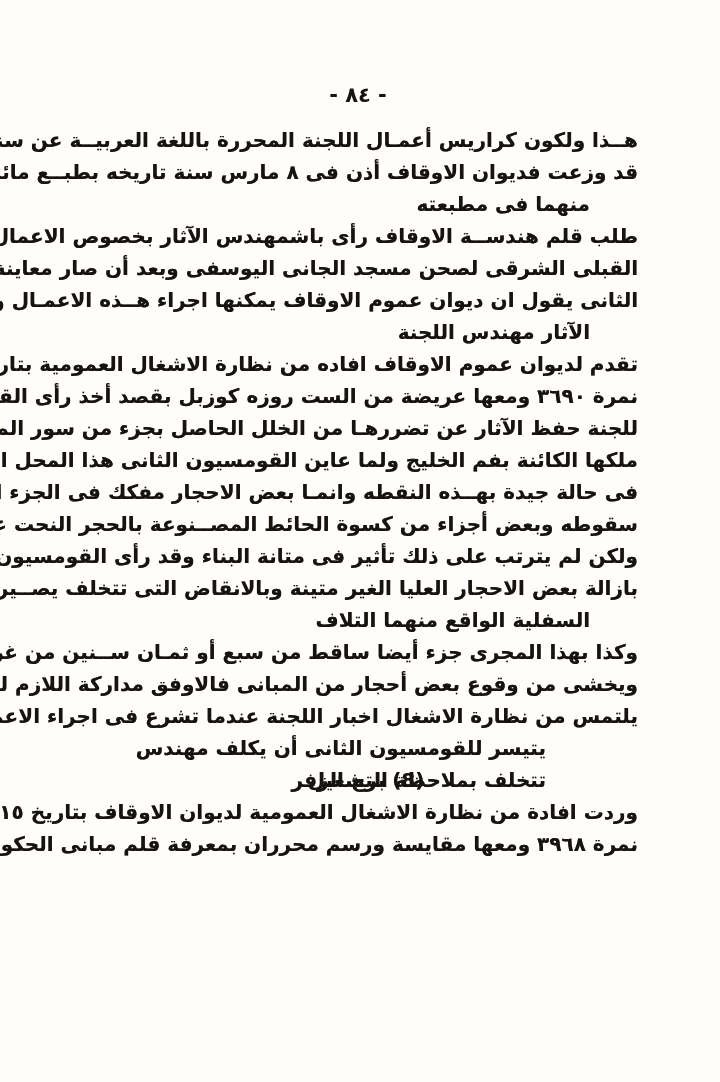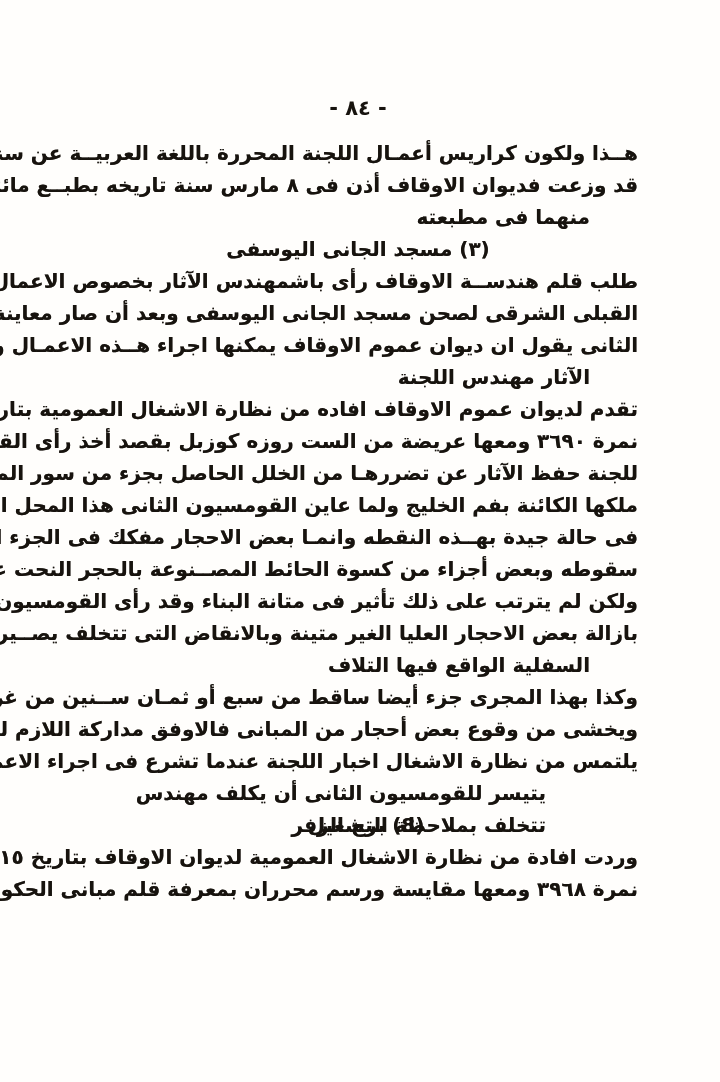--- a/index.html
+++ b/index.html
@@ -24,21 +24,20 @@
     left: 78px;
   }
   .pagenum {
     text-align: center;
     font-size: 21px;
     font-weight: bold;
     letter-spacing: 2px;
     height: 34px;
     line-height: 30px;
     margin-bottom: 10px;
-    margin-top: 13px;
   }
   .ln {
     font-size: 20px;
     font-weight: bold;
     height: 32px;
     line-height: 32px;
     white-space: nowrap;
     text-align: justify;
     text-align-last: justify;
     -moz-text-align-last: justify;
@@ -78,40 +77,39 @@
   <div class="content">
 
     <div class="pagenum">- ٨٤ -</div>
 
     <section>
       <div class="ln">هــذا ولكون كراريس أعمـال اللجنة المحررة باللغة العربيــة عن سنتى ١٨٨٣ و ١٨٨٤</div>
       <div class="ln">قد وزعت فديوان الاوقاف أذن فى ٨ مارس سنة تاريخه بطبــع مائتى نسخه من كل</div>
       <div class="ln last">منهما فى مطبعته</div>
     </section>
 
-    <h2 class="hd">(٣) مسجد الجانى اليوسفى</h2>
 
     <section>
       <div class="ln">طلب قلم هندســة الاوقاف رأى باشمهندس الآثار بخصوص الاعمال المطــلوبة للباب</div>
       <div class="ln">القبلى الشرقى لصحن مسجد الجانى اليوسفى وبعد أن صار معاينة ذلك بمعرفة القومسيون</div>
       <div class="ln">الثانى يقول ان ديوان عموم الاوقاف يمكنها اجراء هــذه الاعمـال وانمـا يطلب فقط مراقبتها</div>
       <div class="ln last">الآثار مهندس اللجنة</div>
     </section>
 
 
     <section>
       <div class="ln">تقدم لديوان عموم الاوقاف افاده من نظارة الاشغال العمومية بتاريخ ٢٨ اكتوبر سنة ٩١</div>
       <div class="ln">نمرة ٣٦٩٠ ومعها عريضة من الست روزه كوزبل بقصد أخذ رأى القومســيون الثانى</div>
       <div class="ln">للجنة حفظ الآثار عن تضررهـا من الخلل الحاصل بجزء من سور المجرى المجـاور للارض</div>
       <div class="ln">ملكها الكائنة بفم الخليج ولما عاين القومسيون الثانى هذا المحل اتضح له أن المجرى لم يزل</div>
       <div class="ln">فى حالة جيدة بهــذه النقطه وانمـا بعض الاحجار مفكك فى الجزء العـلوى لها ويخشى من</div>
       <div class="ln">سقوطه وبعض أجزاء من كسوة الحائط المصــنوعة بالحجر النحت على سطح الارضية تلاشى</div>
       <div class="ln">ولكن لم يترتب على ذلك تأثير فى متانة البناء وقد رأى القومسيون الثانى أن يكتفى الحال</div>
       <div class="ln">بازالة بعض الاحجار العليا الغير متينة وبالانقاض التى تتخلف يصــير تتــكيس الاجزاء</div>
-      <div class="ln last">السفلية الواقع فيها التلاف</div>
+      <div class="ln last">السفلية الواقع منهما التلاف</div>
     </section>
 
     <section>
       <div class="ln">وكذا بهذا المجرى جزء أيضا ساقط من سبع أو ثمـان ســنين من غربى أرض الست كوزبل</div>
       <div class="ln">ويخشى من وقوع بعض أحجار من المبانى فالاوفق مداركة اللازم لذلك لمنع الاضرار وانمـا</div>
       <div class="ln">يلتمس من نظارة الاشغال اخبار اللجنة عندما تشرع فى اجراء الاعمـال المذكورة قبل لكى</div>
       <div class="ln last-deep">يتيسر للقومسيون الثانى أن يكلف مهندس تتخلف بملاحظة التشغيل</div>
     </section>
 
     <h2 class="hd">(8) برج الزفر</h2>

